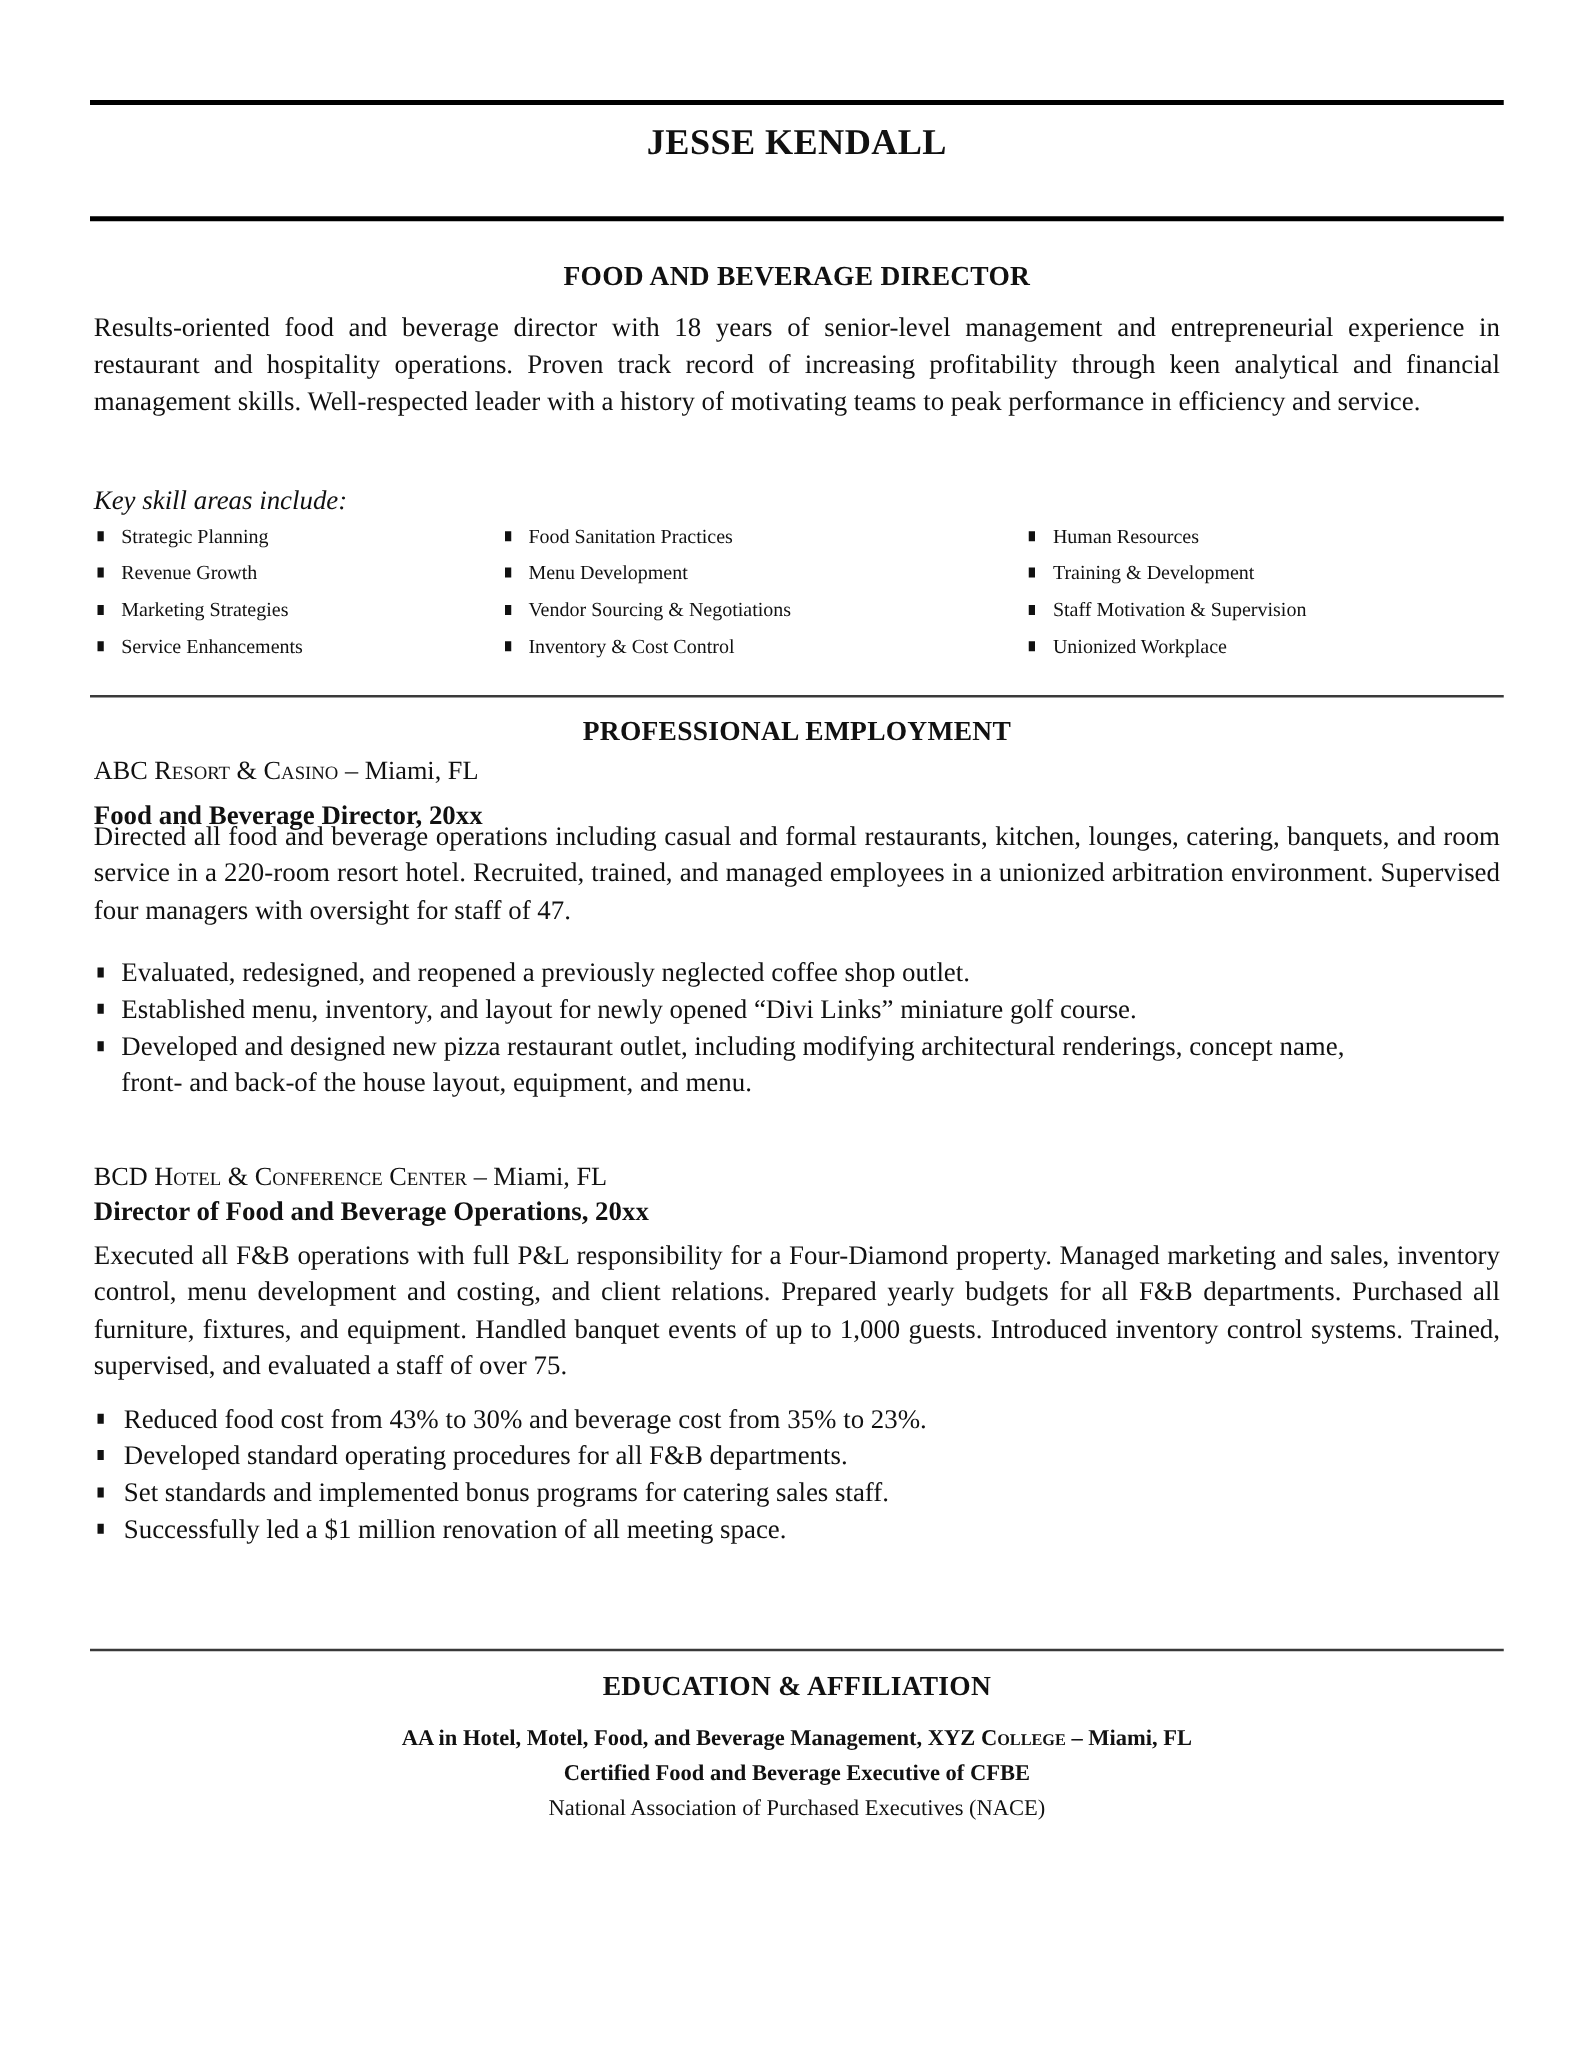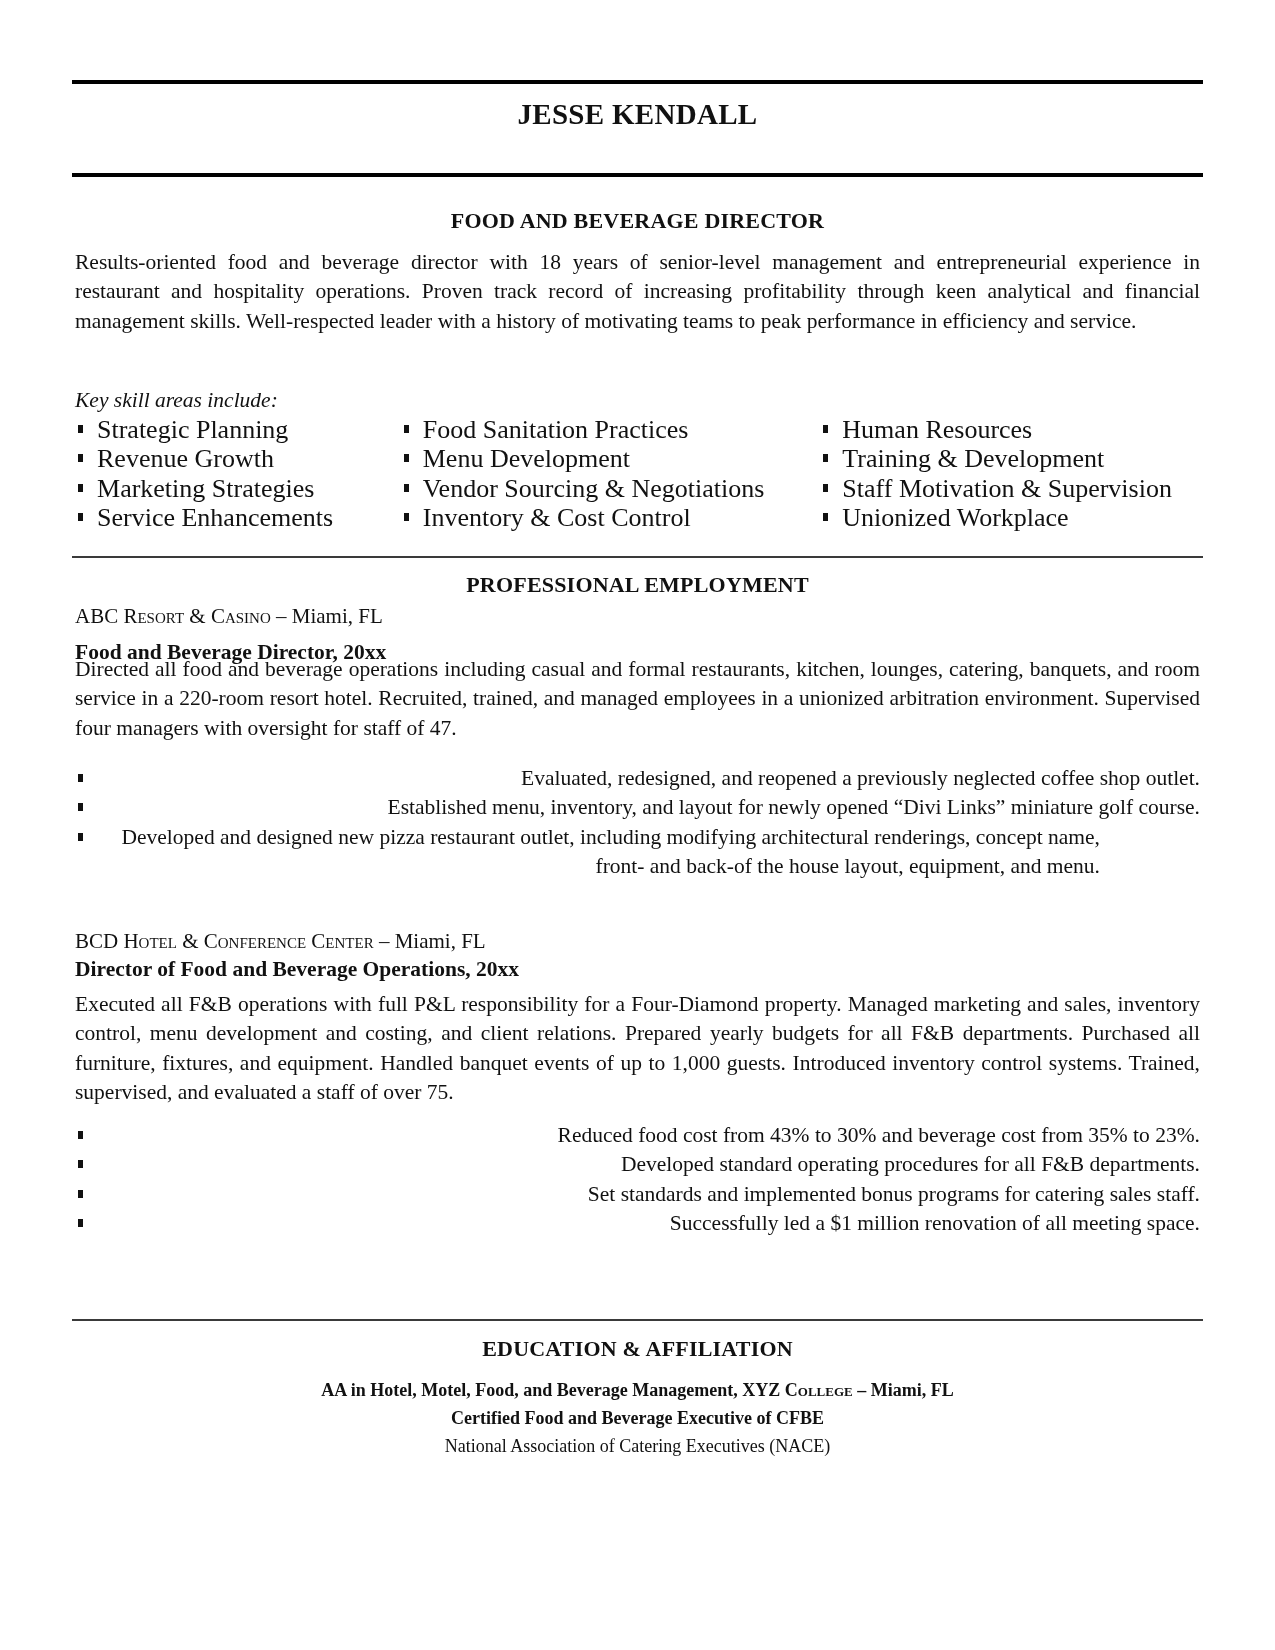--- a/index.html
+++ b/index.html
@@ -11,32 +11,32 @@
   .page { position: absolute; left: 0; top: 0; width: 1275px; height: 1650px; text-decoration: underline; }
   .rule-thick { position: absolute; left: 72px; width: 1131px; height: 4px; background: #000; }
   .rule-thin { position: absolute; left: 72px; width: 1131px; height: 2px; background: #3a3a3a; }
   .center { position: absolute; left: 72px; width: 1131px; text-align: center; }
   .block { position: absolute; left: 75px; width: 1125px; }
   .name { top: 98px; font-size: 29px; font-weight: bold; letter-spacing: 0.3px; }
   .contact { top: 140px; font-size: 21.5px; }
   .section-title { font-size: 22px; font-weight: bold; letter-spacing: 0.2px; }
   .para { font-size: 21.5px; line-height: 29.3px; text-align: justify; text-align-last: left; }
   .key-label { font-size: 21.5px; font-style: italic; }
-  .skills { display: flex; font-size: 26px; line-height: 29.3px; justify-content: flex-end; }
+  .skills { display: flex; font-size: 16px; line-height: 29.3px; }
   .skills ul { list-style: none; margin: 0; padding: 0; }
   .skills li { position: relative; padding-left: 22px; }
   .bullet { display: inline-block; width: 5px; height: 8px; background: #111; position: absolute; left: 3px; top: 10px; }
   .col1 { width: 326px; }
   .col2 { width: 420px; }
   .col3 { width: 380px; }
   .company { font-size: 21px; }
   .sc { font-variant: small-caps; }
   .job-title { font-size: 21.5px; font-weight: bold; }
   .blist { list-style: none; margin: 0; padding: 0; font-size: 21.5px; line-height: 29.3px; }
-  .blist li { position: relative; padding-left: 22px; text-align: right; }
+  .blist li { position: relative; padding-left: 22px; }
   .blist.wide li { padding-left: 24px; }
   .edu { font-size: 18px; line-height: 29.3px; }
   .edu .b { font-weight: bold; }
 </style>
 </head>
 <body>
 
 <div class="page">
 
   <div class="rule-thick" style="top:80px;"></div>
@@ -107,15 +107,15 @@
   <div class="rule-thin" style="top:1319px;"></div>
 
   <div class="center section-title" style="top:1336px;">EDUCATION &amp; AFFILIATION</div>
 
   <div class="center edu" style="top:1376px;">
     <span class="b">AA in Hotel, Motel, Food, and Beverage Management, XYZ </span><span class="b sc">College</span><span class="b"> – Miami, FL</span>
   </div>
   <div class="center edu" style="top:1404px;">
     <span class="b">Certified Food and Beverage Executive of CFBE</span>
   </div>
-  <div class="center edu" style="top:1432px;">National Association of Catering Executives (NACE)</div>
+  <div class="center edu" style="top:1432px;">National Association of Purchased Executives (NACE)</div>
 
 </div>
 
 </body></html>

